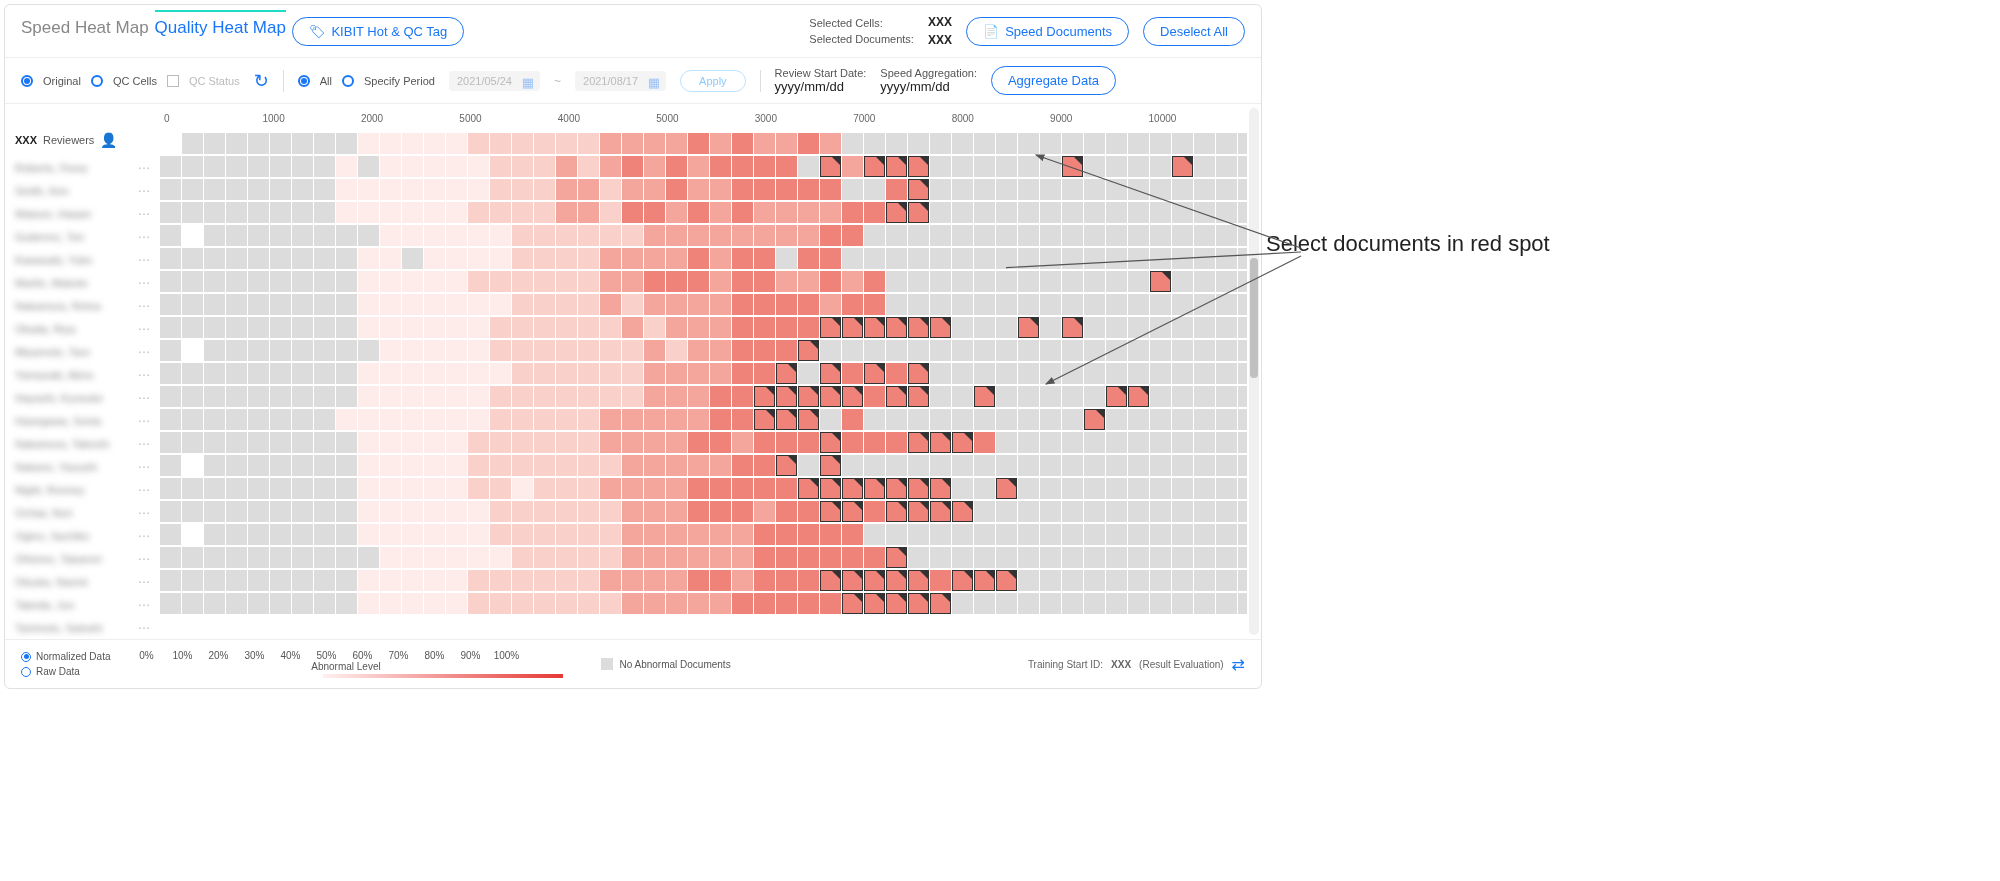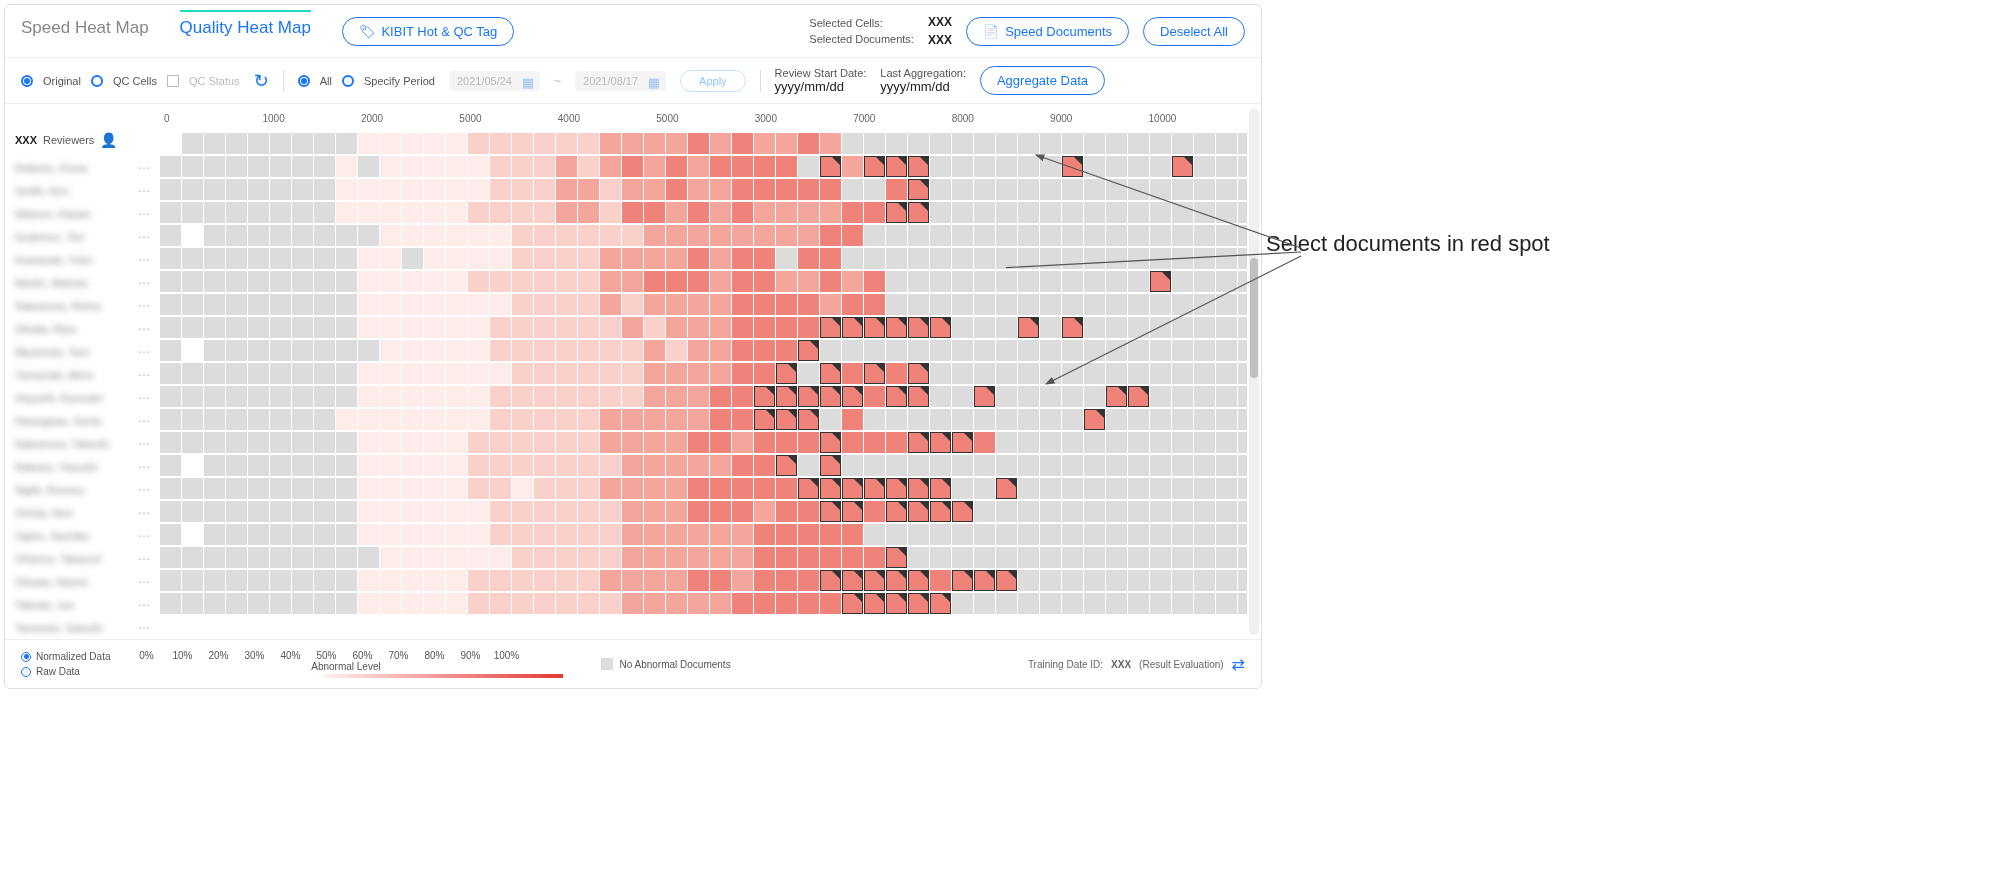--- a/index.html
+++ b/index.html
@@ -3,21 +3,21 @@
 <meta charset="utf-8">
 <style>
 * { box-sizing: border-box; margin: 0; padding: 0; }
 body { font-family: -apple-system, BlinkMacSystemFont, "Segoe UI", Arial, sans-serif; background: #fff; font-size: 12px; color: #333; }
 .app { display: flex; }
 .main { width: 1258px; border: 1px solid #e0e0e0; border-radius: 6px; margin: 4px; background: #fff; }
 .annotation { flex: 1; padding-top: 230px; position: relative; }
 .annotation-text { font-size: 22px; color: #222; font-weight: 400; line-height: 1.3; }
 .arrow-svg { position: absolute; left: -260px; top: 0; width: 300px; height: 420px; pointer-events: none; }
 
-.top-bar { display: flex; align-items: center; padding: 8px 16px; border-bottom: 1px solid #eee; gap: 31px; }
+.top-bar { display: flex; align-items: center; padding: 8px 16px; border-bottom: 1px solid #eee; gap: 6px; }
 .tab-link { font-size: 17px; color: #888; cursor: pointer; padding-bottom: 6px; }
 .tab-link.active { color: #1976f6; border-top: 2px solid #1edbc4; margin-top: -8px; padding-top: 6px; }
 .pill-btn { border: 1.5px solid #1976f6; border-radius: 18px; padding: 6px 16px; color: #1976f6; background: #fff; cursor: pointer; display: flex; align-items: center; gap: 6px; font-size: 13px; }
 .right-info { margin-left: auto; display: flex; align-items: center; gap: 14px; }
 .info-labels { font-size: 11px; color: #555; text-align: left; line-height: 1.5; }
 .info-values { font-size: 12px; font-weight: 700; color: #222; line-height: 1.5; }
 
 .filter-bar { display: flex; align-items: center; padding: 8px 16px; gap: 14px; border-bottom: 1px solid #eee; flex-wrap: wrap; }
 .radio-group { display: flex; align-items: center; gap: 10px; font-size: 11px; color: #555; }
 .radio-dot { width: 12px; height: 12px; border-radius: 50%; border: 2px solid #1976f6; display: inline-flex; align-items: center; justify-content: center; }
@@ -122,21 +122,21 @@
         <span>2021/08/17</span>
         <span class="cal">▦</span>
       </div>
       <button class="apply-btn">Apply</button>
       <div class="divider"></div>
       <div class="label-col">
         <div>Review Start Date:</div>
         <div class="val">yyyy/mm/dd</div>
       </div>
       <div class="label-col">
-        <div>Last Aggregation:</div>
+        <div>Speed Aggregation:</div>
         <div class="val">yyyy/mm/dd</div>
       </div>
       <button class="pill-btn">Aggregate Data</button>
     </div>
 
     <div class="grid-wrap">
       <div class="row-labels">
         <div class="row-label-head">
           <strong>XXX</strong>
           <span>Reviewers</span>
@@ -1369,21 +1369,21 @@
             <div class="lbl" style="width: 36px;">100%</div>
           </div>
         <div class="legend-title">Abnormal Level</div>
         <div class="gradient-bar" style="margin-left:195px;"></div>
       </div>
       <div class="legend-noreview">
         <span class="sq"></span>
         <span>No Abnormal Documents</span>
       </div>
       <div class="bottom-right">
-        <span>Training Date ID:</span>
+        <span>Training Start ID:</span>
         <strong>XXX</strong>
         <span>(Result Evaluation)</span>
         <span class="swap-icon">⇄</span>
       </div>
     </div>
 
   </div>
 
   <div class="annotation">
     <svg class="arrow-svg">

